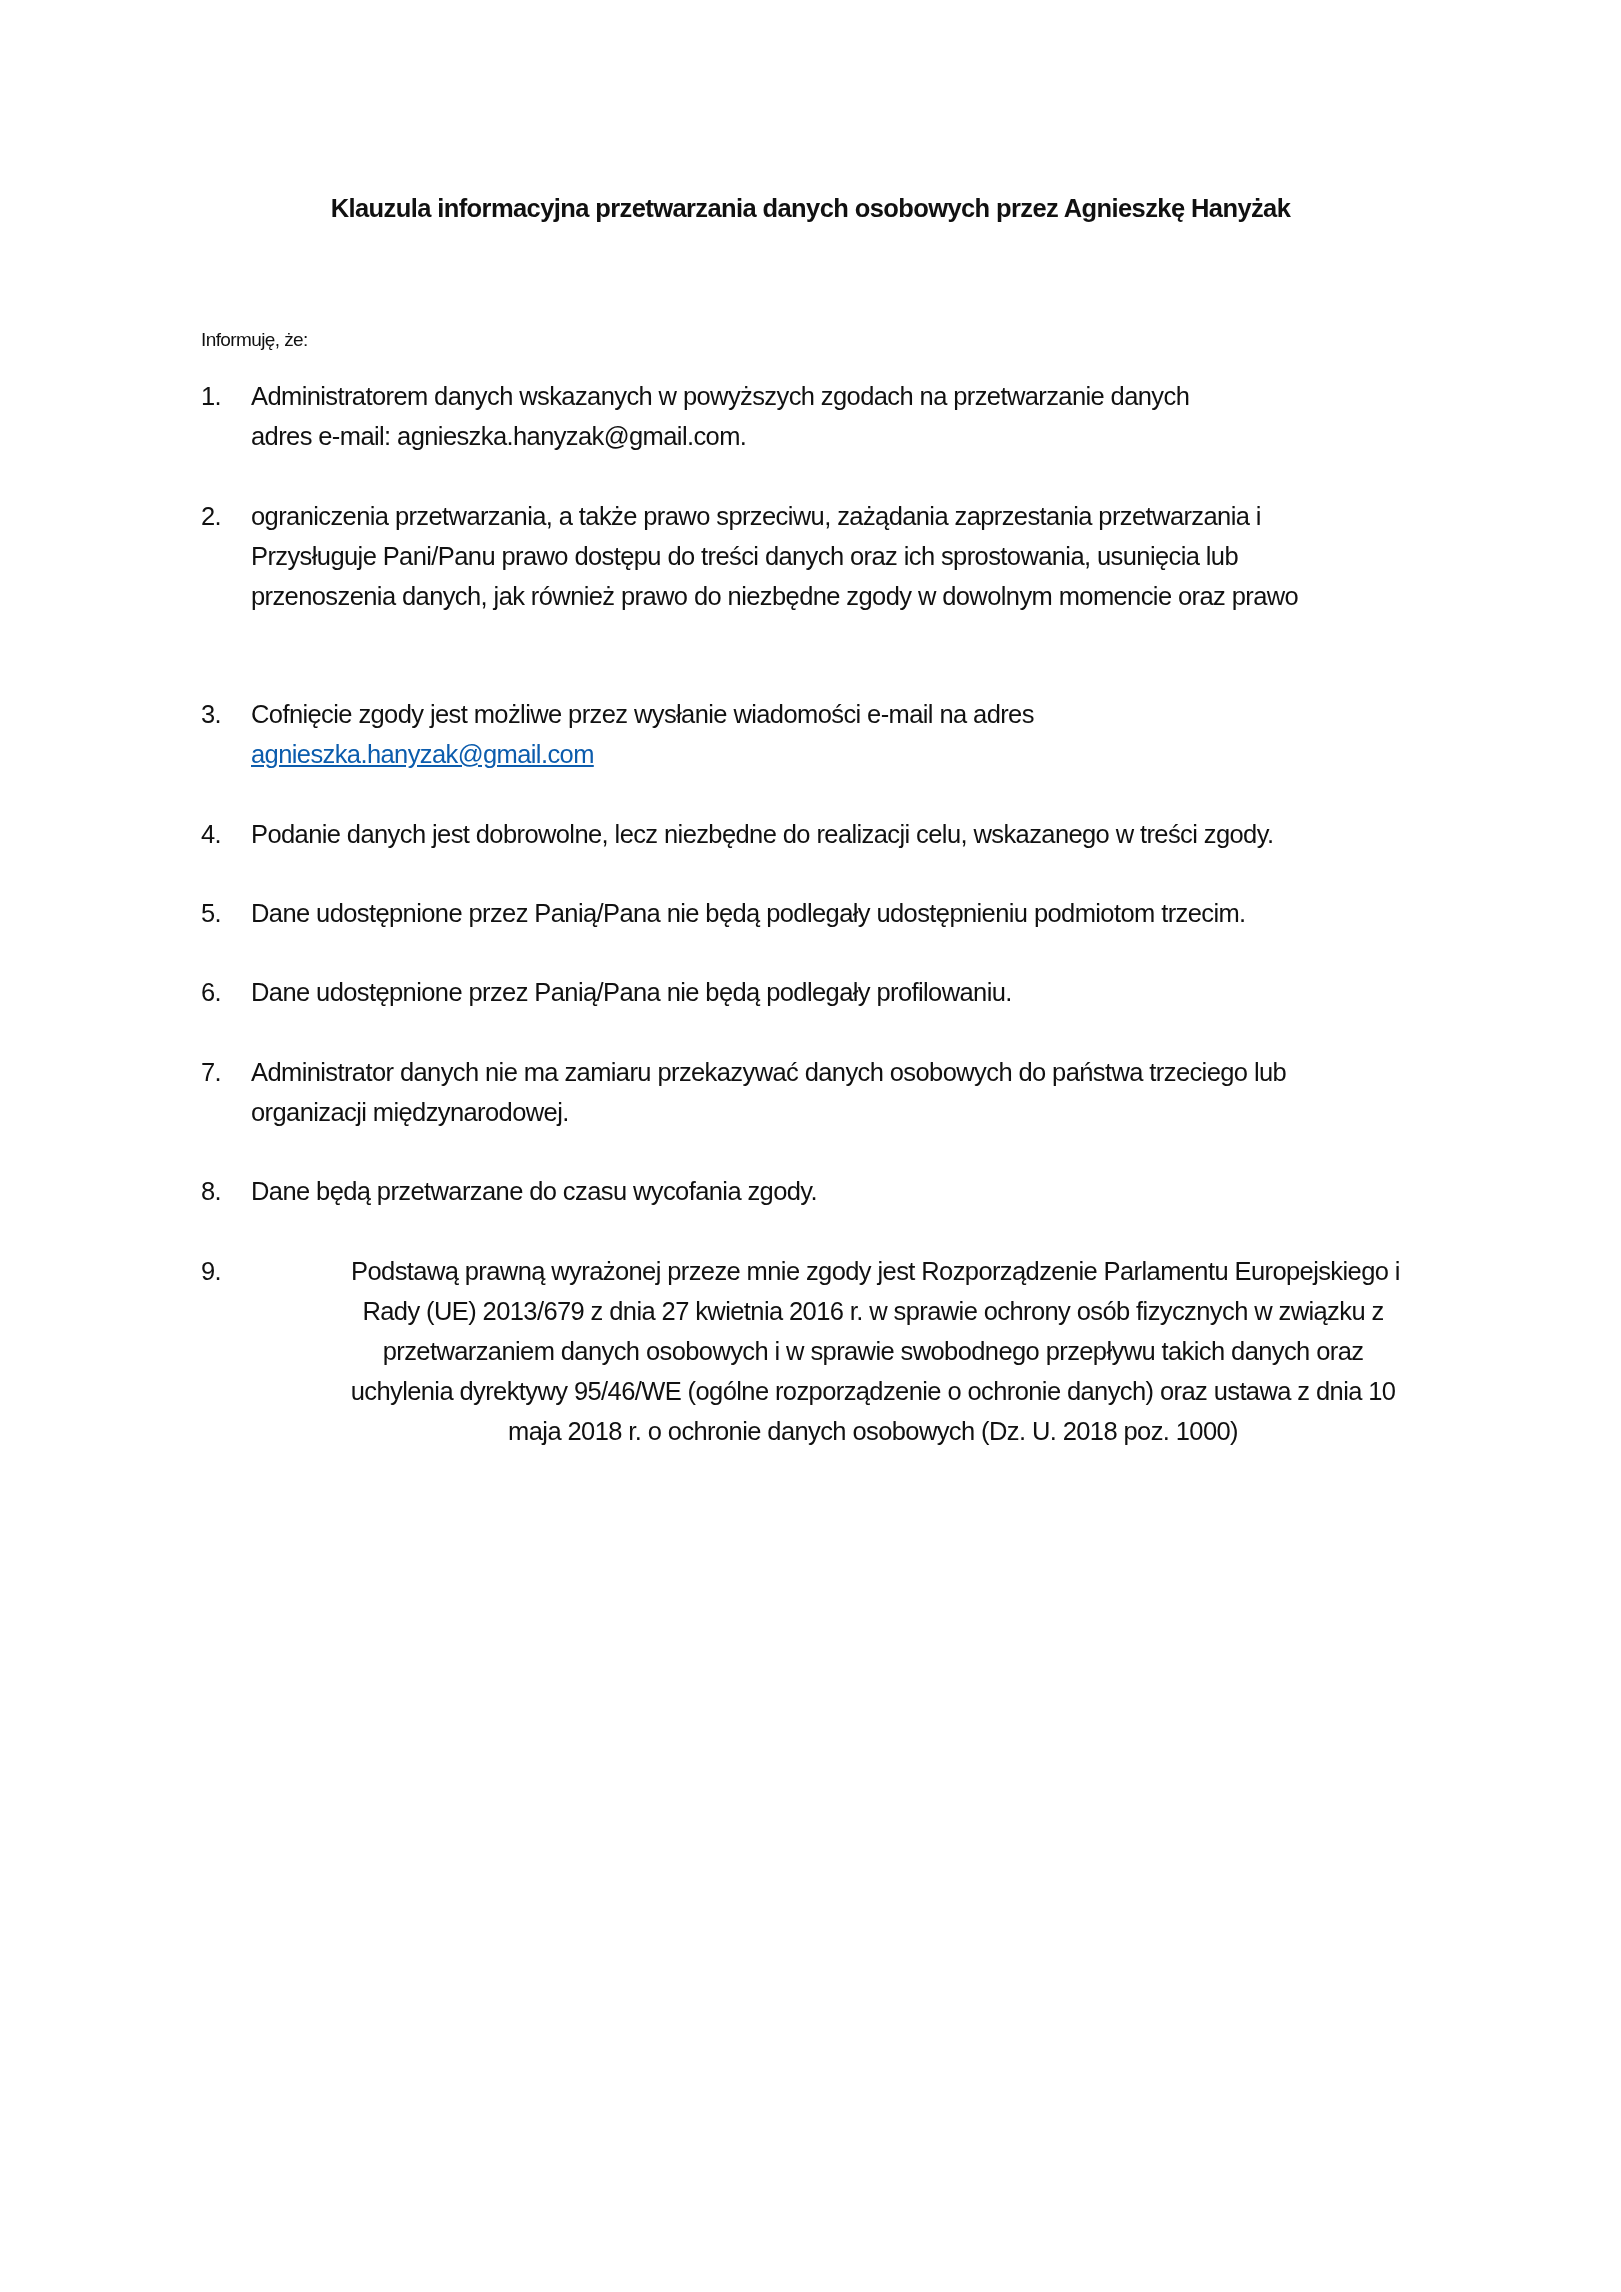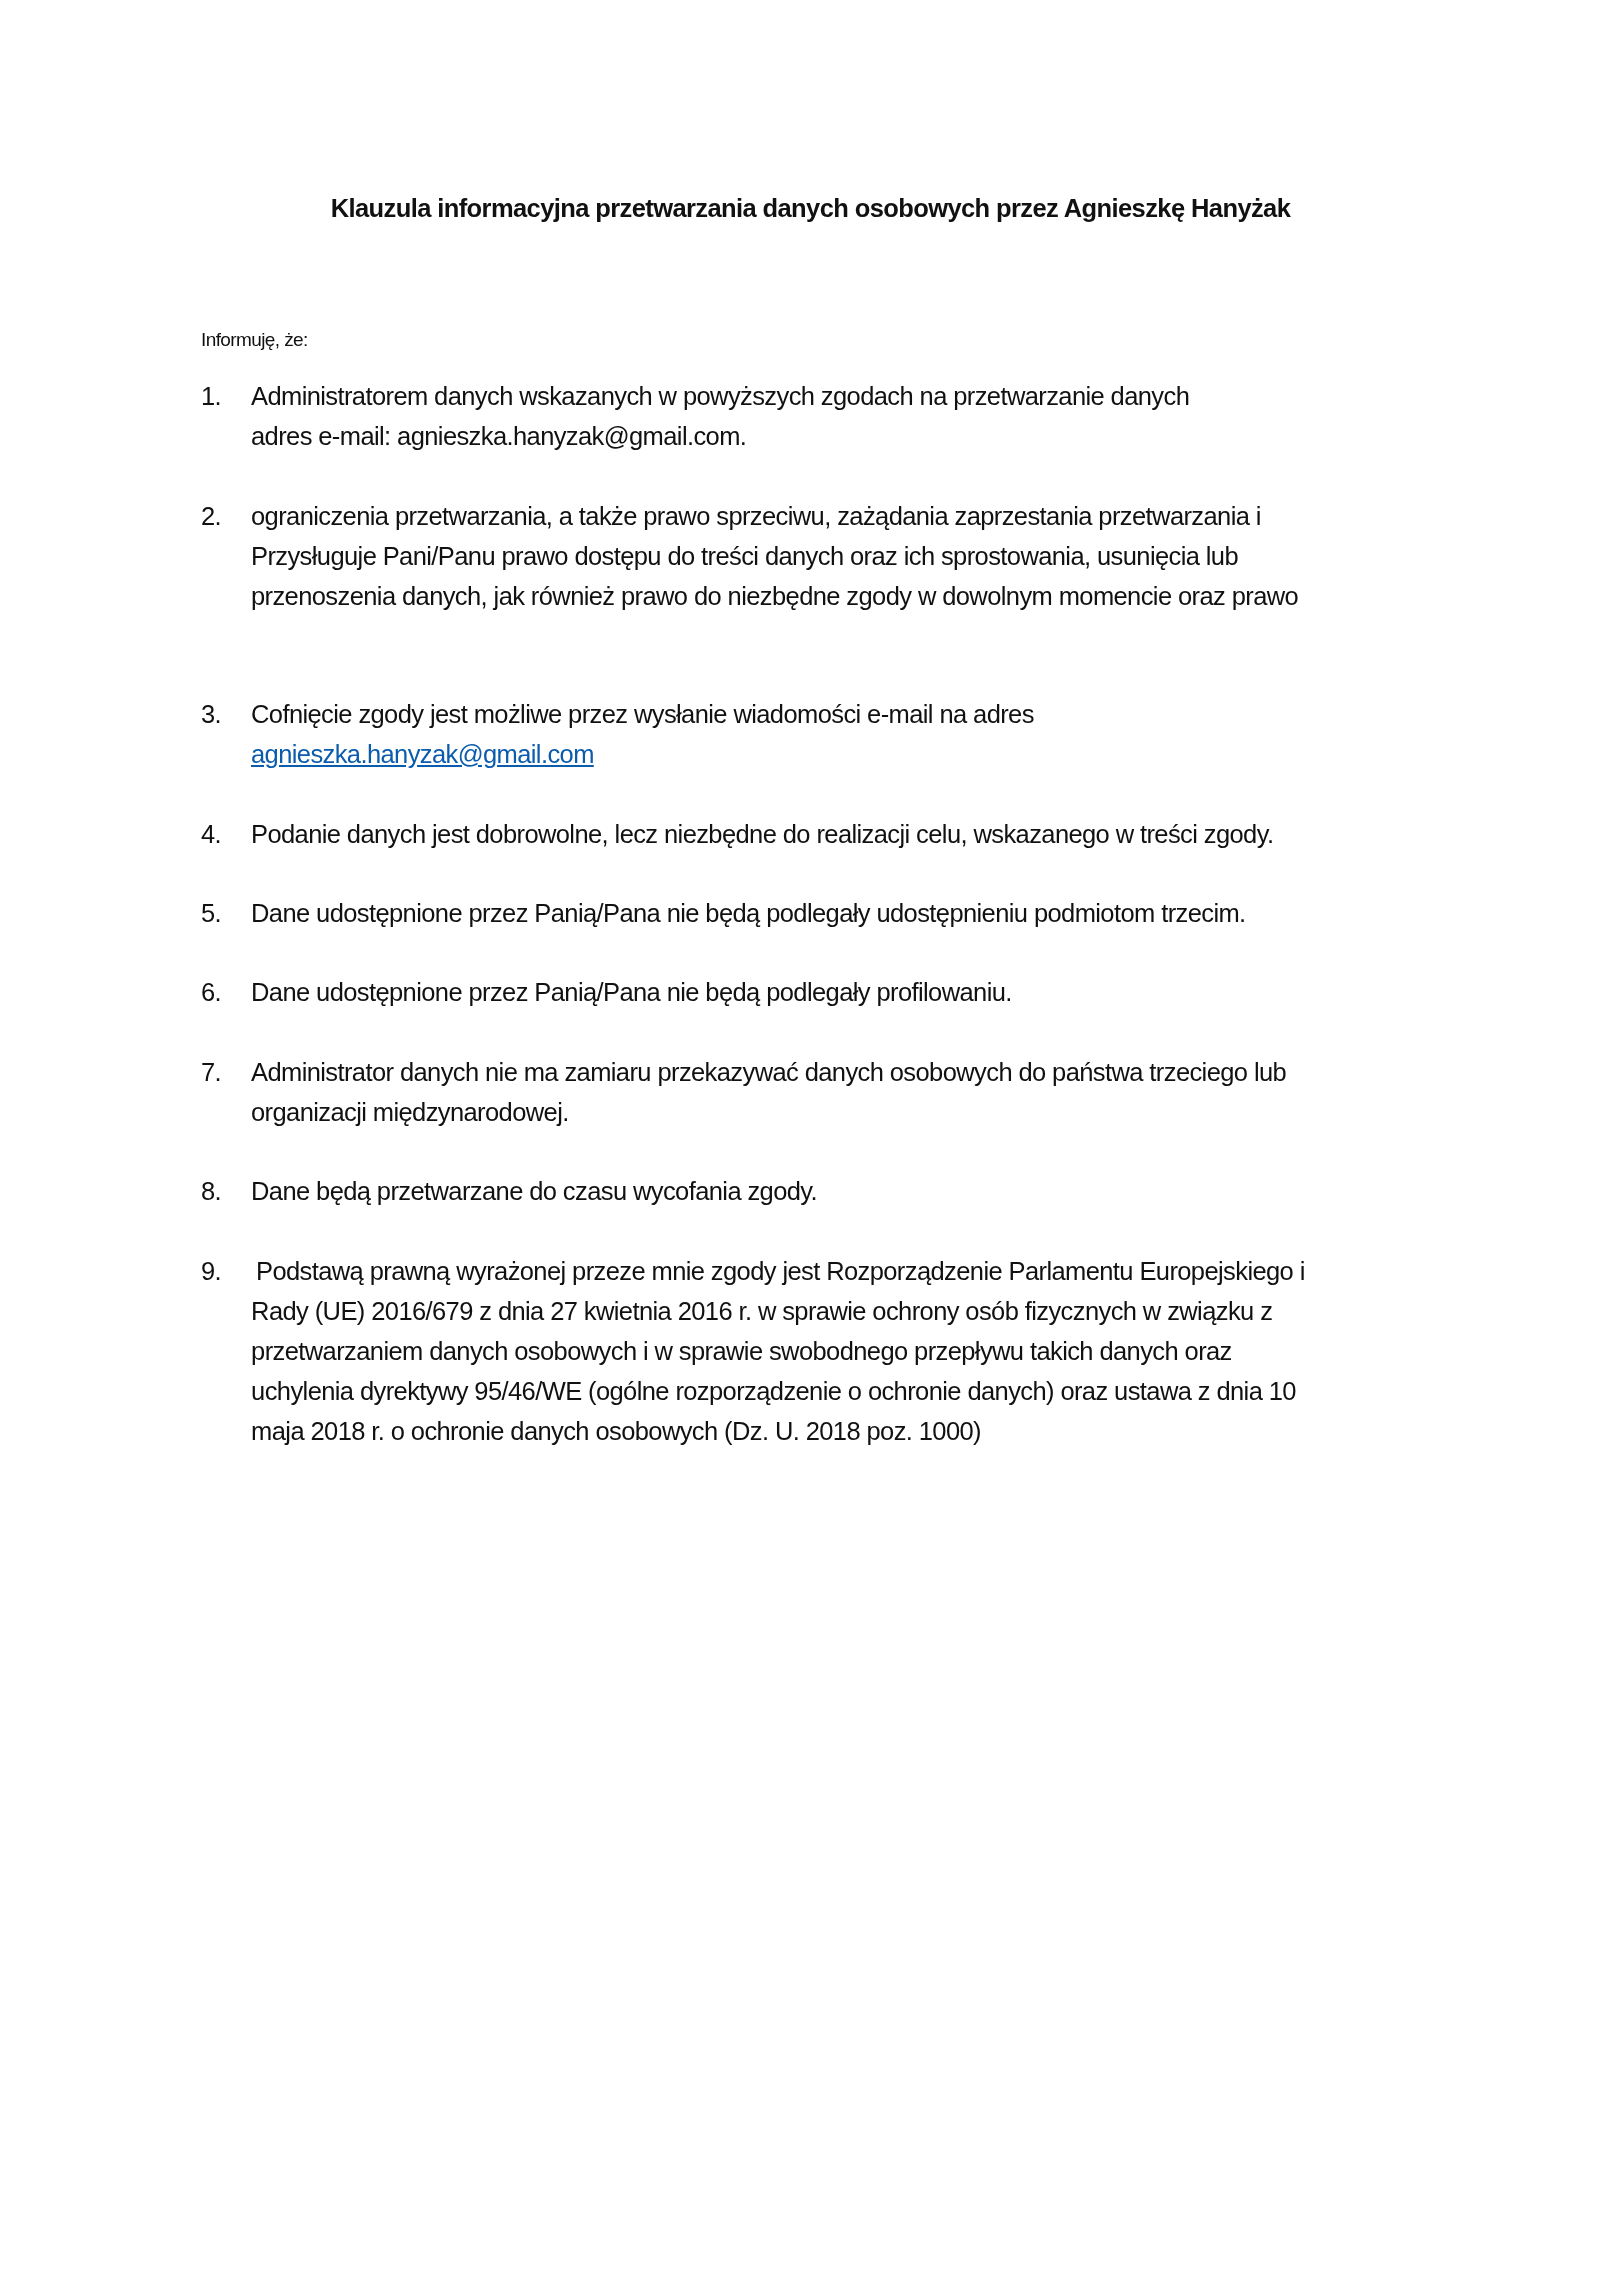--- a/index.html
+++ b/index.html
@@ -16,21 +16,21 @@
   .intro {
     position: absolute; top: 320px; left: 201px;
     font-size: 19px; line-height: 39px; letter-spacing: -0.6px;
   }
   .item {
     position: absolute; left: 201px; width: 1274px;
     font-size: 25.5px; line-height: 40px; letter-spacing: -0.6px;
   }
   .item .num { position: absolute; left: 0; top: 0; width: 49px; }
   .item .txt { margin-left: 50px; }
-  .item9 .txt { margin-left: 55px; text-indent: 0; }
+  .item9 .txt { margin-left: 75px; text-indent: 0; text-align: center; }
   .item9 .txt .rest { display: block; margin-left: -4.9px; }
   a.link { color: #0b5cad; }
 </style>
 </head>
 <body>
 
 <div class="page">
   <div class="title">Klauzula informacyjna przetwarzania danych osobowych przez Agnieszkę Hanyżak</div>
   <div class="intro">Informuję, że:</div>
 
@@ -93,21 +93,21 @@
     <div class="txt">
       <div>Dane będą przetwarzane do czasu wycofania zgody.</div>
     </div>
   </div>
 
   <div class="item item9" style="top:1251px">
     <span class="num">9.</span>
     <div class="txt">
       <div>Podstawą prawną wyrażonej przeze mnie zgody jest Rozporządzenie Parlamentu Europejskiego i</div>
       <div class="rest">
-        <div>Rady (UE) 2016/679 z dnia 27 kwietnia 2016 r. w sprawie ochrony osób fizycznych w związku z</div>
+        <div>Rady (UE) 2013/679 z dnia 27 kwietnia 2016 r. w sprawie ochrony osób fizycznych w związku z</div>
         <div>przetwarzaniem danych osobowych i w sprawie swobodnego przepływu takich danych oraz</div>
         <div>uchylenia dyrektywy 95/46/WE (ogólne rozporządzenie o ochronie danych) oraz ustawa z dnia 10</div>
         <div>maja 2018 r. o ochronie danych osobowych (Dz. U. 2018 poz. 1000)</div>
       </div>
     </div>
   </div>
 </div>
 
 
 </body></html>

